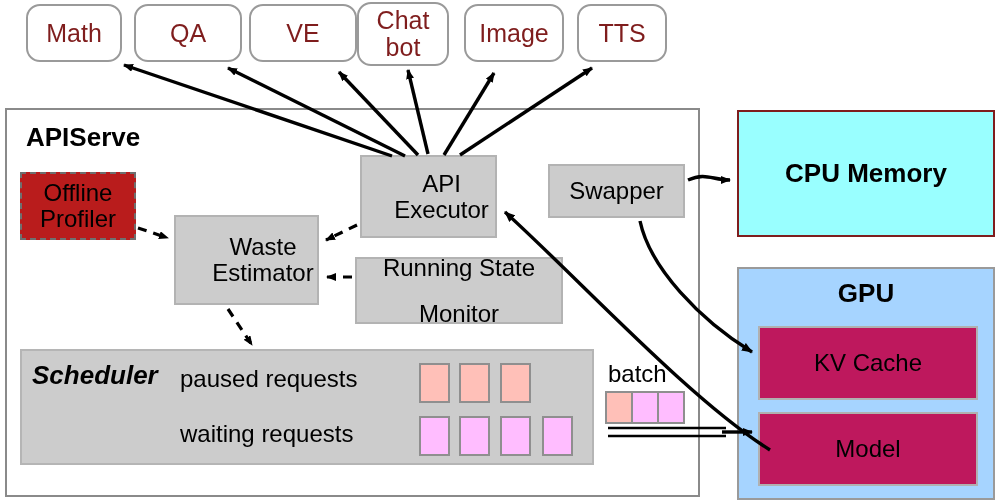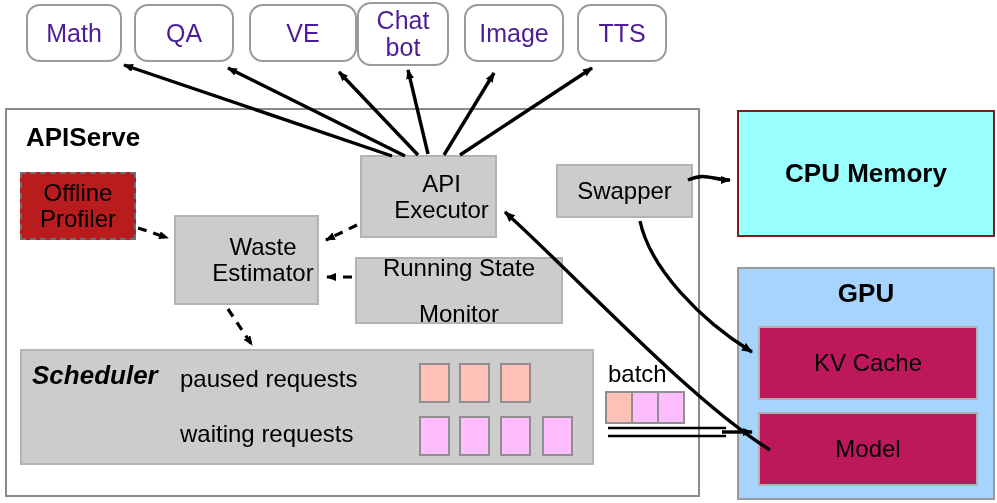--- a/index.html
+++ b/index.html
@@ -9,21 +9,21 @@
     font-family:"Liberation Sans","DejaVu Sans",sans-serif;
     color:#000;
   }
   svg.layer{position:absolute;left:0;top:0;width:997px;height:503px;pointer-events:none;}
   .node{position:absolute;box-sizing:border-box;display:flex;align-items:center;
         justify-content:center;text-align:center;line-height:1.08;}
 
   
   .app{
     border:2px solid #9a9a9a;border-radius:14px;background:#ffffff;
-    font-size:25px;color:#4c1d95;
+    font-size:25px;color:#7f1d1d;
   }
 
   
   .frame{border:2px solid #8a8a8a;background:transparent;}
   .frame-title{font-weight:bold;font-size:26px;}
 
   
   .gbox{background:#cccccc;border:2px solid #b3b3b3;font-size:24px;}
   .gbox.dashed{border:2px dashed #6f6f6f;background:#b91c1c;}
 
@@ -45,21 +45,21 @@
 </style>
 </head>
 <body>
 
 <div id="stage">
 
   <div class="node frame" style="left:5px;top:108px;width:695px;height:389px;"></div>
   <div class="node frame-title" style="left:26px;top:118px;width:180px;height:38px;justify-content:flex-start;">APIServe</div>
 
   <div class="node app" style="left:26px;top:4px;width:96px;height:58px;">Math</div>
-  <div class="node app" style="left:134px;top:4px;width:100px;height:58px;">QA</div>
+  <div class="node app" style="left:134px;top:4px;width:108px;height:58px;">QA</div>
   <div class="node app" style="left:249px;top:4px;width:108px;height:58px;">VE</div>
   <div class="node app" style="left:357px;top:2px;width:92px;height:64px;flex-direction:column;">
     <span>Chat</span>
     <span>bot</span>
   </div>
   <div class="node app" style="left:464px;top:4px;width:100px;height:58px;">Image</div>
   <div class="node app" style="left:577px;top:4px;width:90px;height:58px;">TTS</div>
 
   <div class="node gbox dashed" style="left:20px;top:172px;width:116px;height:68px;flex-direction:column;">
     <span>Offline</span>
@@ -74,21 +74,21 @@
   <div class="node gbox" style="left:360px;top:155px;width:137px;height:83px;flex-direction:column;padding-left:26px;">
     <span>API</span>
     <span>Executor</span>
   </div>
 
   <div class="node gbox" style="left:355px;top:257px;width:208px;height:67px;flex-direction:column;gap:20px;">
     <span>Running State</span>
     <span>Monitor</span>
   </div>
 
-  <div class="node gbox" style="left:548px;top:164px;width:137px;height:54px;margin-left:8px;">Swapper</div>
+  <div class="node gbox" style="left:548px;top:164px;width:137px;height:54px;">Swapper</div>
 
   <div class="node sched" style="left:20px;top:349px;width:574px;height:116px;"></div>
   <div class="node sched-title" style="left:32px;top:358px;width:150px;height:34px;justify-content:flex-start;">Scheduler</div>
 
   <div class="node row-label" style="left:180px;top:363px;width:226px;height:32px;justify-content:flex-start;">paused requests</div>
   <div class="node row-label" style="left:180px;top:418px;width:226px;height:32px;justify-content:flex-start;">waiting requests</div>
 
   <div class="cell" style="left:419px;top:363px;width:31px;height:40px;background:#ffc0b8;"></div>
   <div class="cell" style="left:459px;top:363px;width:31px;height:40px;background:#ffc0b8;"></div>
   <div class="cell" style="left:500px;top:363px;width:31px;height:40px;background:#ffc0b8;"></div>

